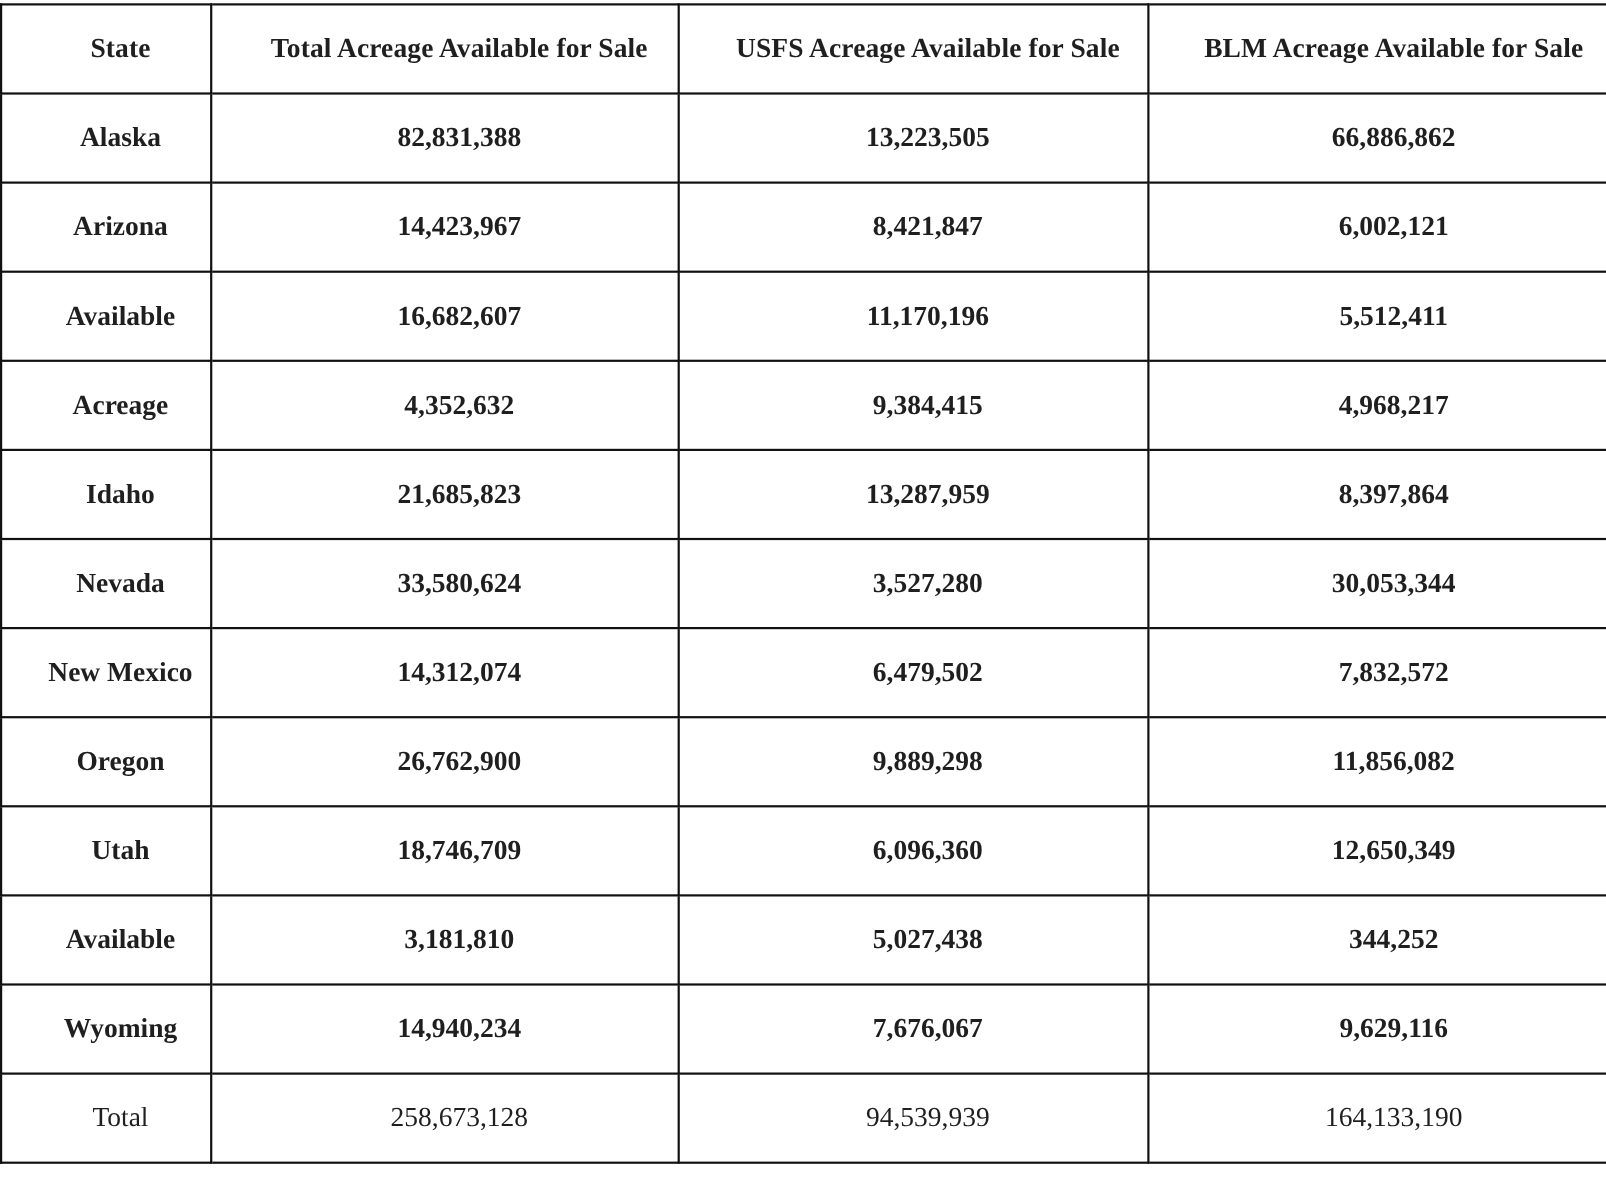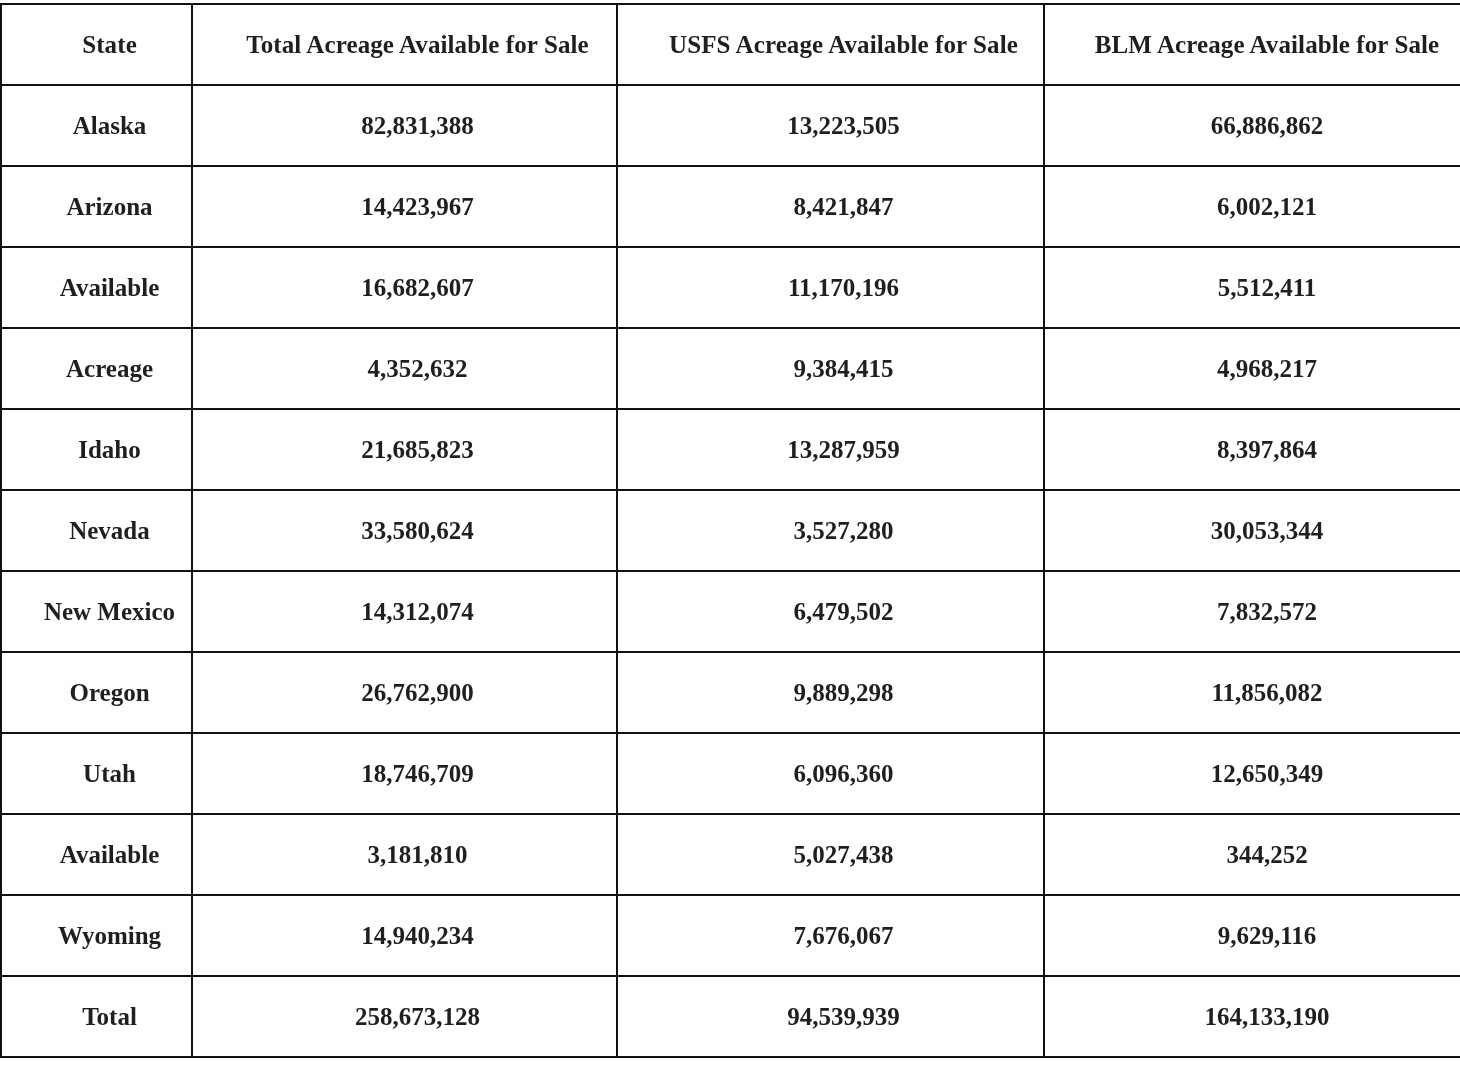--- a/index.html
+++ b/index.html
@@ -42,21 +42,21 @@
     }
     th {
       font-weight: bold;
       font-size: 25px;
       letter-spacing: 0.1px;
     }
     td {
       font-weight: bold;
     }
     tr.total-row td {
-      font-weight: bold;
+      font-weight: normal;
     }
     
     tr > *:last-child {
       border-right: none;
     }
   </style>
 </head>
 <body>
 
 <div class="table-wrap">

